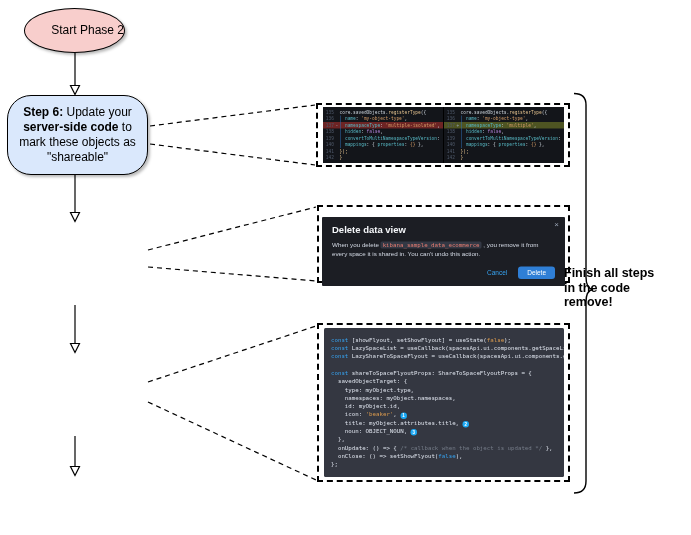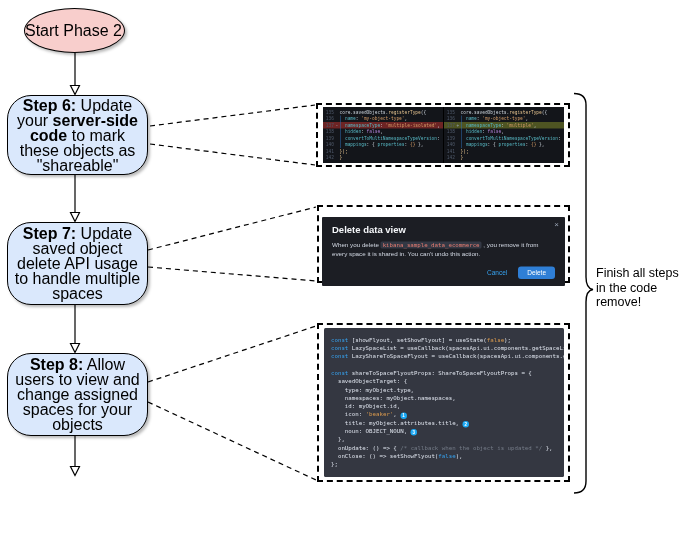--- a/index.html
+++ b/index.html
@@ -1,35 +1,35 @@
 <!DOCTYPE html>
 <html><head>
 <meta charset="utf-8">
 <style>
   html,body{margin:0;padding:0;background:#ffffff;}
   .canvas{position:relative;width:691px;height:535px;background:#ffffff;overflow:hidden;
           font-family:"Liberation Sans",sans-serif;color:#000;}
   svg.overlay{position:absolute;left:0;top:0;pointer-events:none;}
 
   
-  .node{position:absolute;display:flex;align-items:center;justify-content:flex-start;
-        text-align:center;box-sizing:border-box;font-size:16px;line-height:15px;
+  .node{position:absolute;display:flex;align-items:center;justify-content:flex-end;
+        text-align:center;box-sizing:border-box;font-size:12px;line-height:15px;
         box-shadow:2px 2px 3px rgba(0,0,0,.28);}
   .ellipse{background:#f8cecc;border:1.4px solid #000;border-radius:50%;}
   .stepbox{background:#dae8fc;border:1.4px solid #000;border-radius:24px;padding:3px 2px;}
   .n-start{left:24px;top:8px;width:101px;height:45px;}
   .n-step6{left:7px;top:95px;width:141px;height:80px;}
   .n-step7{left:7px;top:222px;width:141px;height:83px;}
   .n-step8{left:7px;top:353px;width:141px;height:83px;}
   .n-finish{left:25px;top:476px;width:101px;height:43px;}
   .seg-b{font-weight:bold;}
 
   
-  .sidenote{position:absolute;left:596px;top:266px;font-size:12.5px;line-height:14.5px;
-            white-space:nowrap;}
+  .sidenote{position:absolute;left:564px;top:266px;font-size:12.5px;line-height:14.5px;
+            white-space:nowrap;font-weight:bold;}
 
   
   .shotframe{position:absolute;border:2px dashed #000;box-sizing:border-box;background:#fff;
              display:flex;align-items:center;justify-content:center;}
   .f1{left:316px;top:103px;width:254px;height:64px;}
   .f2{left:317px;top:205px;width:253px;height:78px;}
   .f3{left:317px;top:323px;width:253px;height:159px;}
   .swrap{overflow:hidden;}
   .s2x{transform:scale(.5);transform-origin:0 0;}
   .w1{width:241px;height:56px;} .w2{width:243px;height:69px;margin-top:14px;} .w3{width:240px;height:149px;}
@@ -107,27 +107,21 @@
   </svg>
 
   <div class="node ellipse n-start">
     <span>Start Phase 2</span>
   </div>
 
   <div class="node stepbox n-step6">
     <div><span class="seg-b">Step 6:</span><span> Update your </span><span class="seg-b">server-side code</span><span> to mark these objects as "shareable"</span></div>
   </div>
 
-  <div class="node stepbox n-step7">
-    <div><span class="seg-b">Step 7:</span><span> Update saved object delete API usage to handle multiple spaces</span></div>
-  </div>
-
-  <div class="node stepbox n-step8">
-    <div><span class="seg-b">Step 8:</span><span> Allow users to view and change assigned spaces for your objects</span></div>
-  </div>
+
 
 
   <div class="shotframe f1">
     <div class="swrap w1">
       <div class="s2x diffimg">
         <div class="dpanel">
           <div class="iguide"></div>
         <div class="cline">
               <span class="gnum">135</span>
               <span class="gmark"></span>

